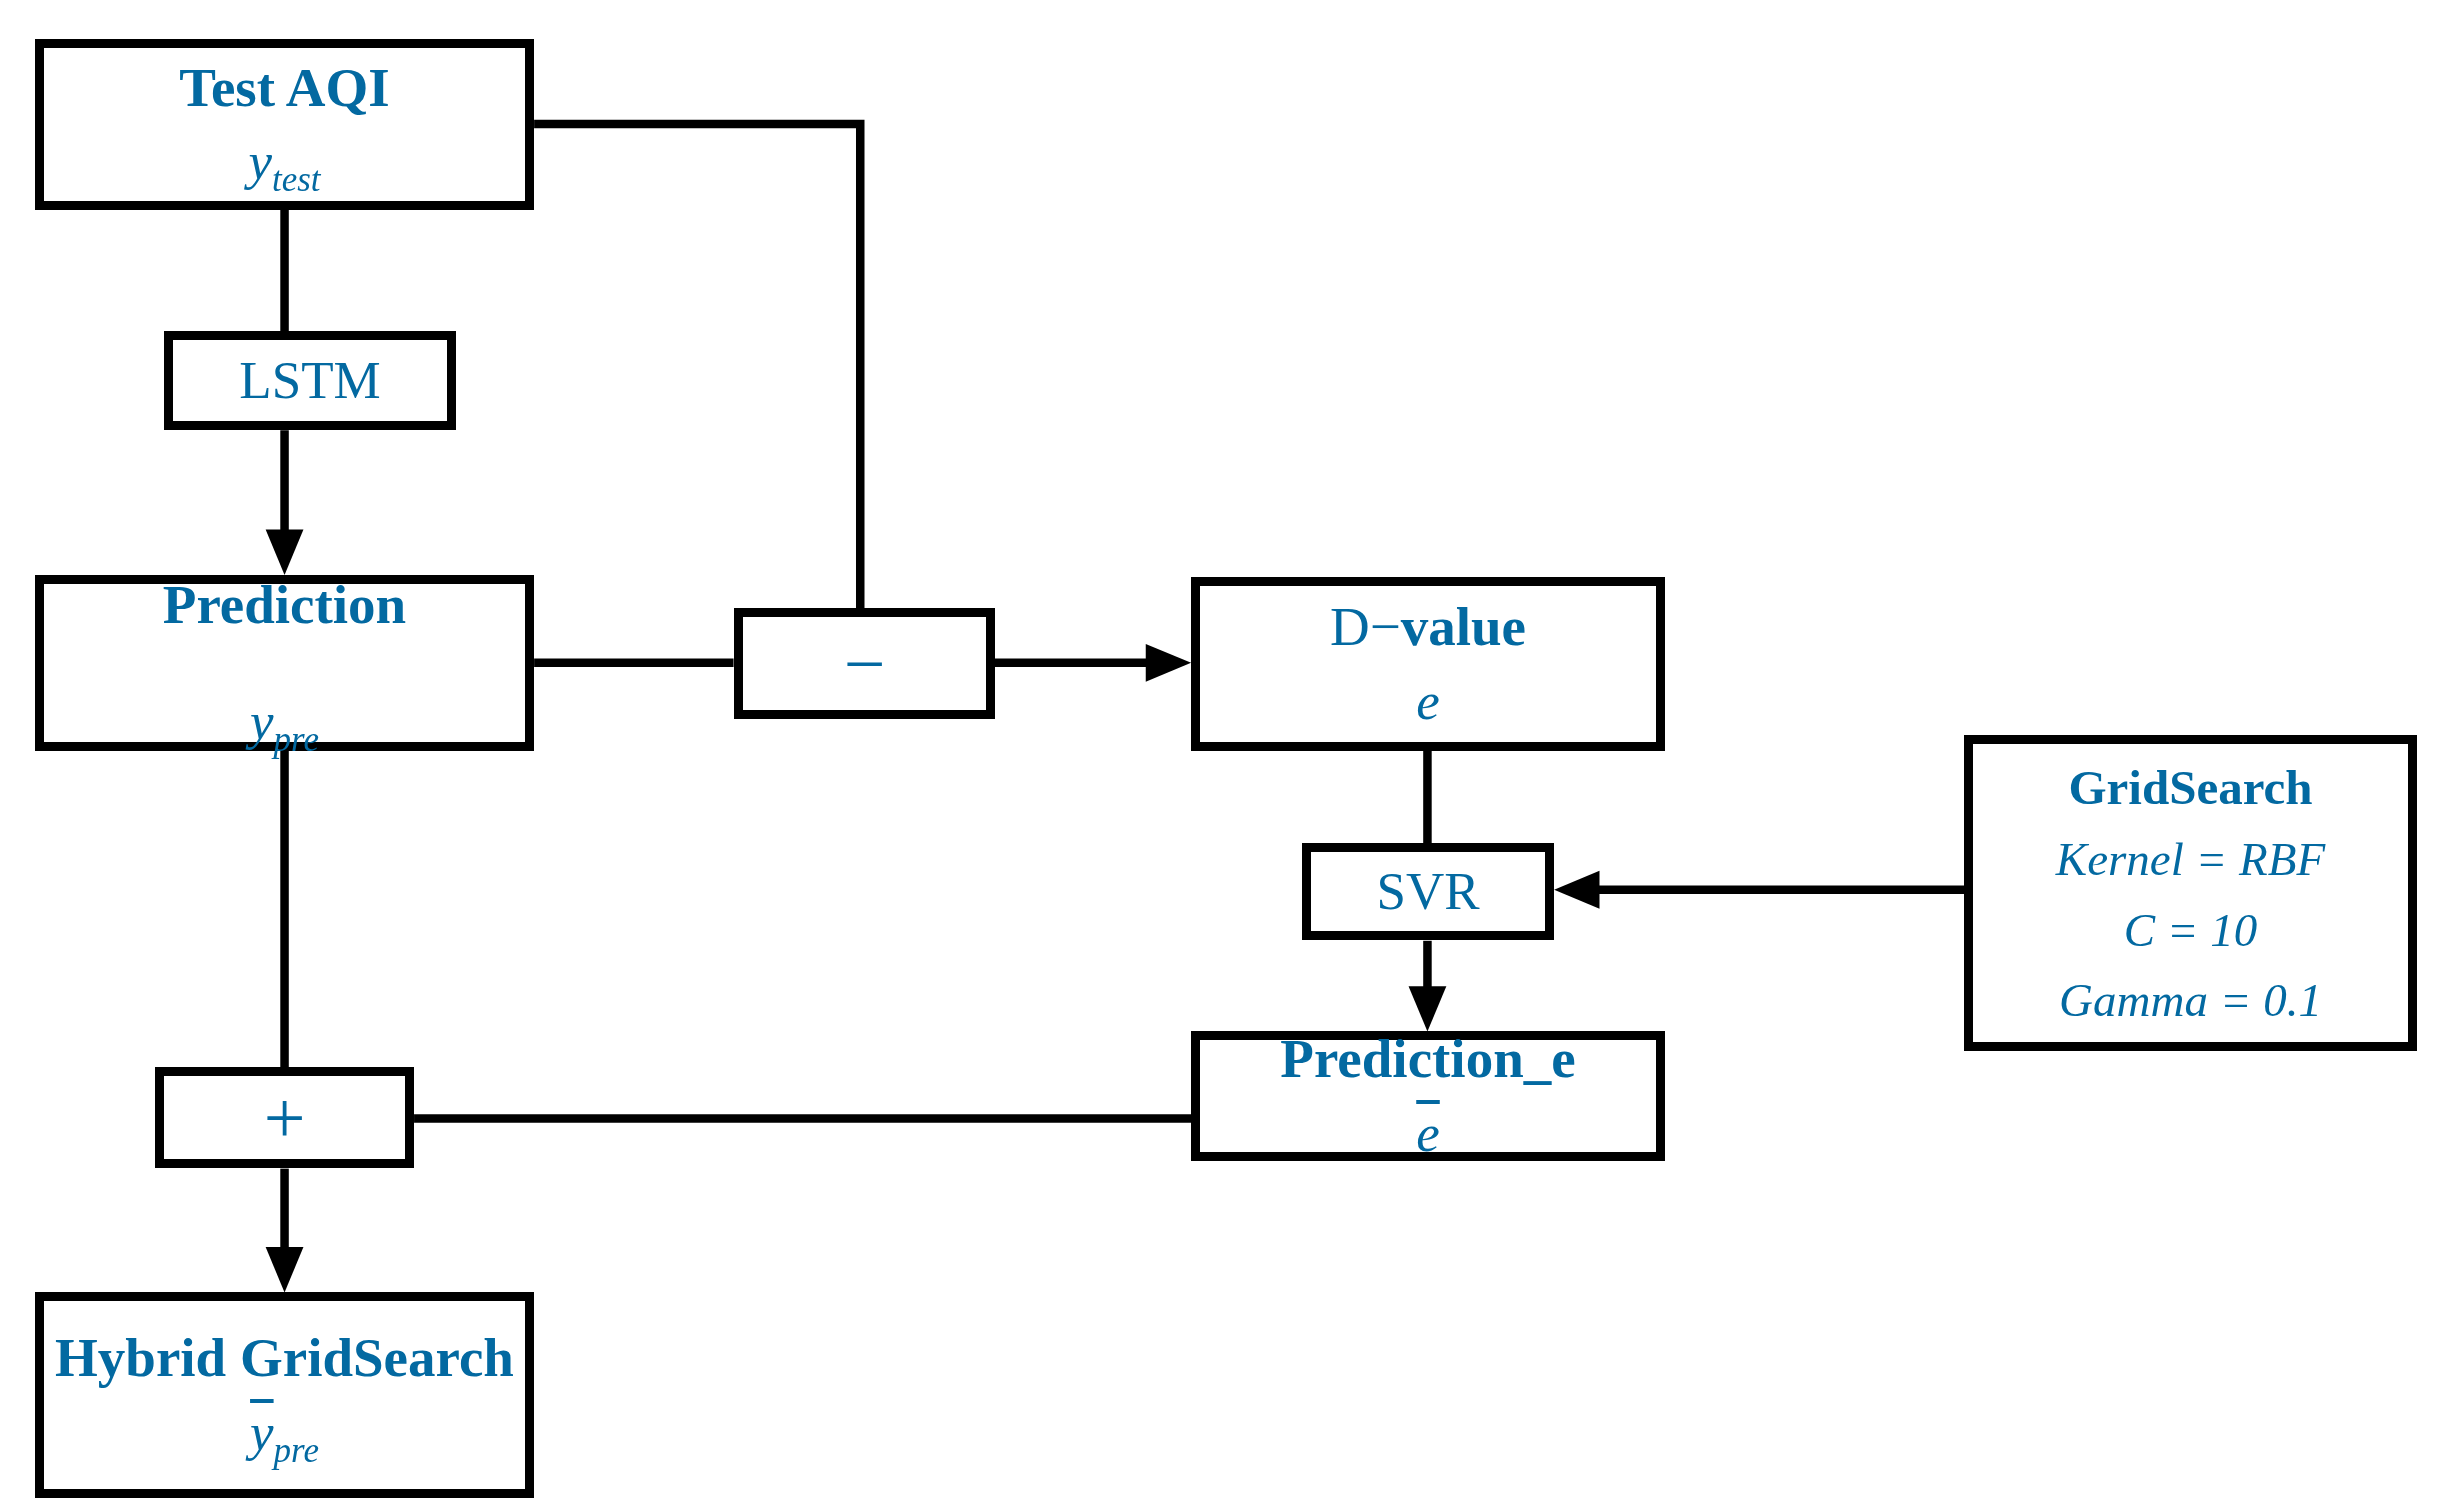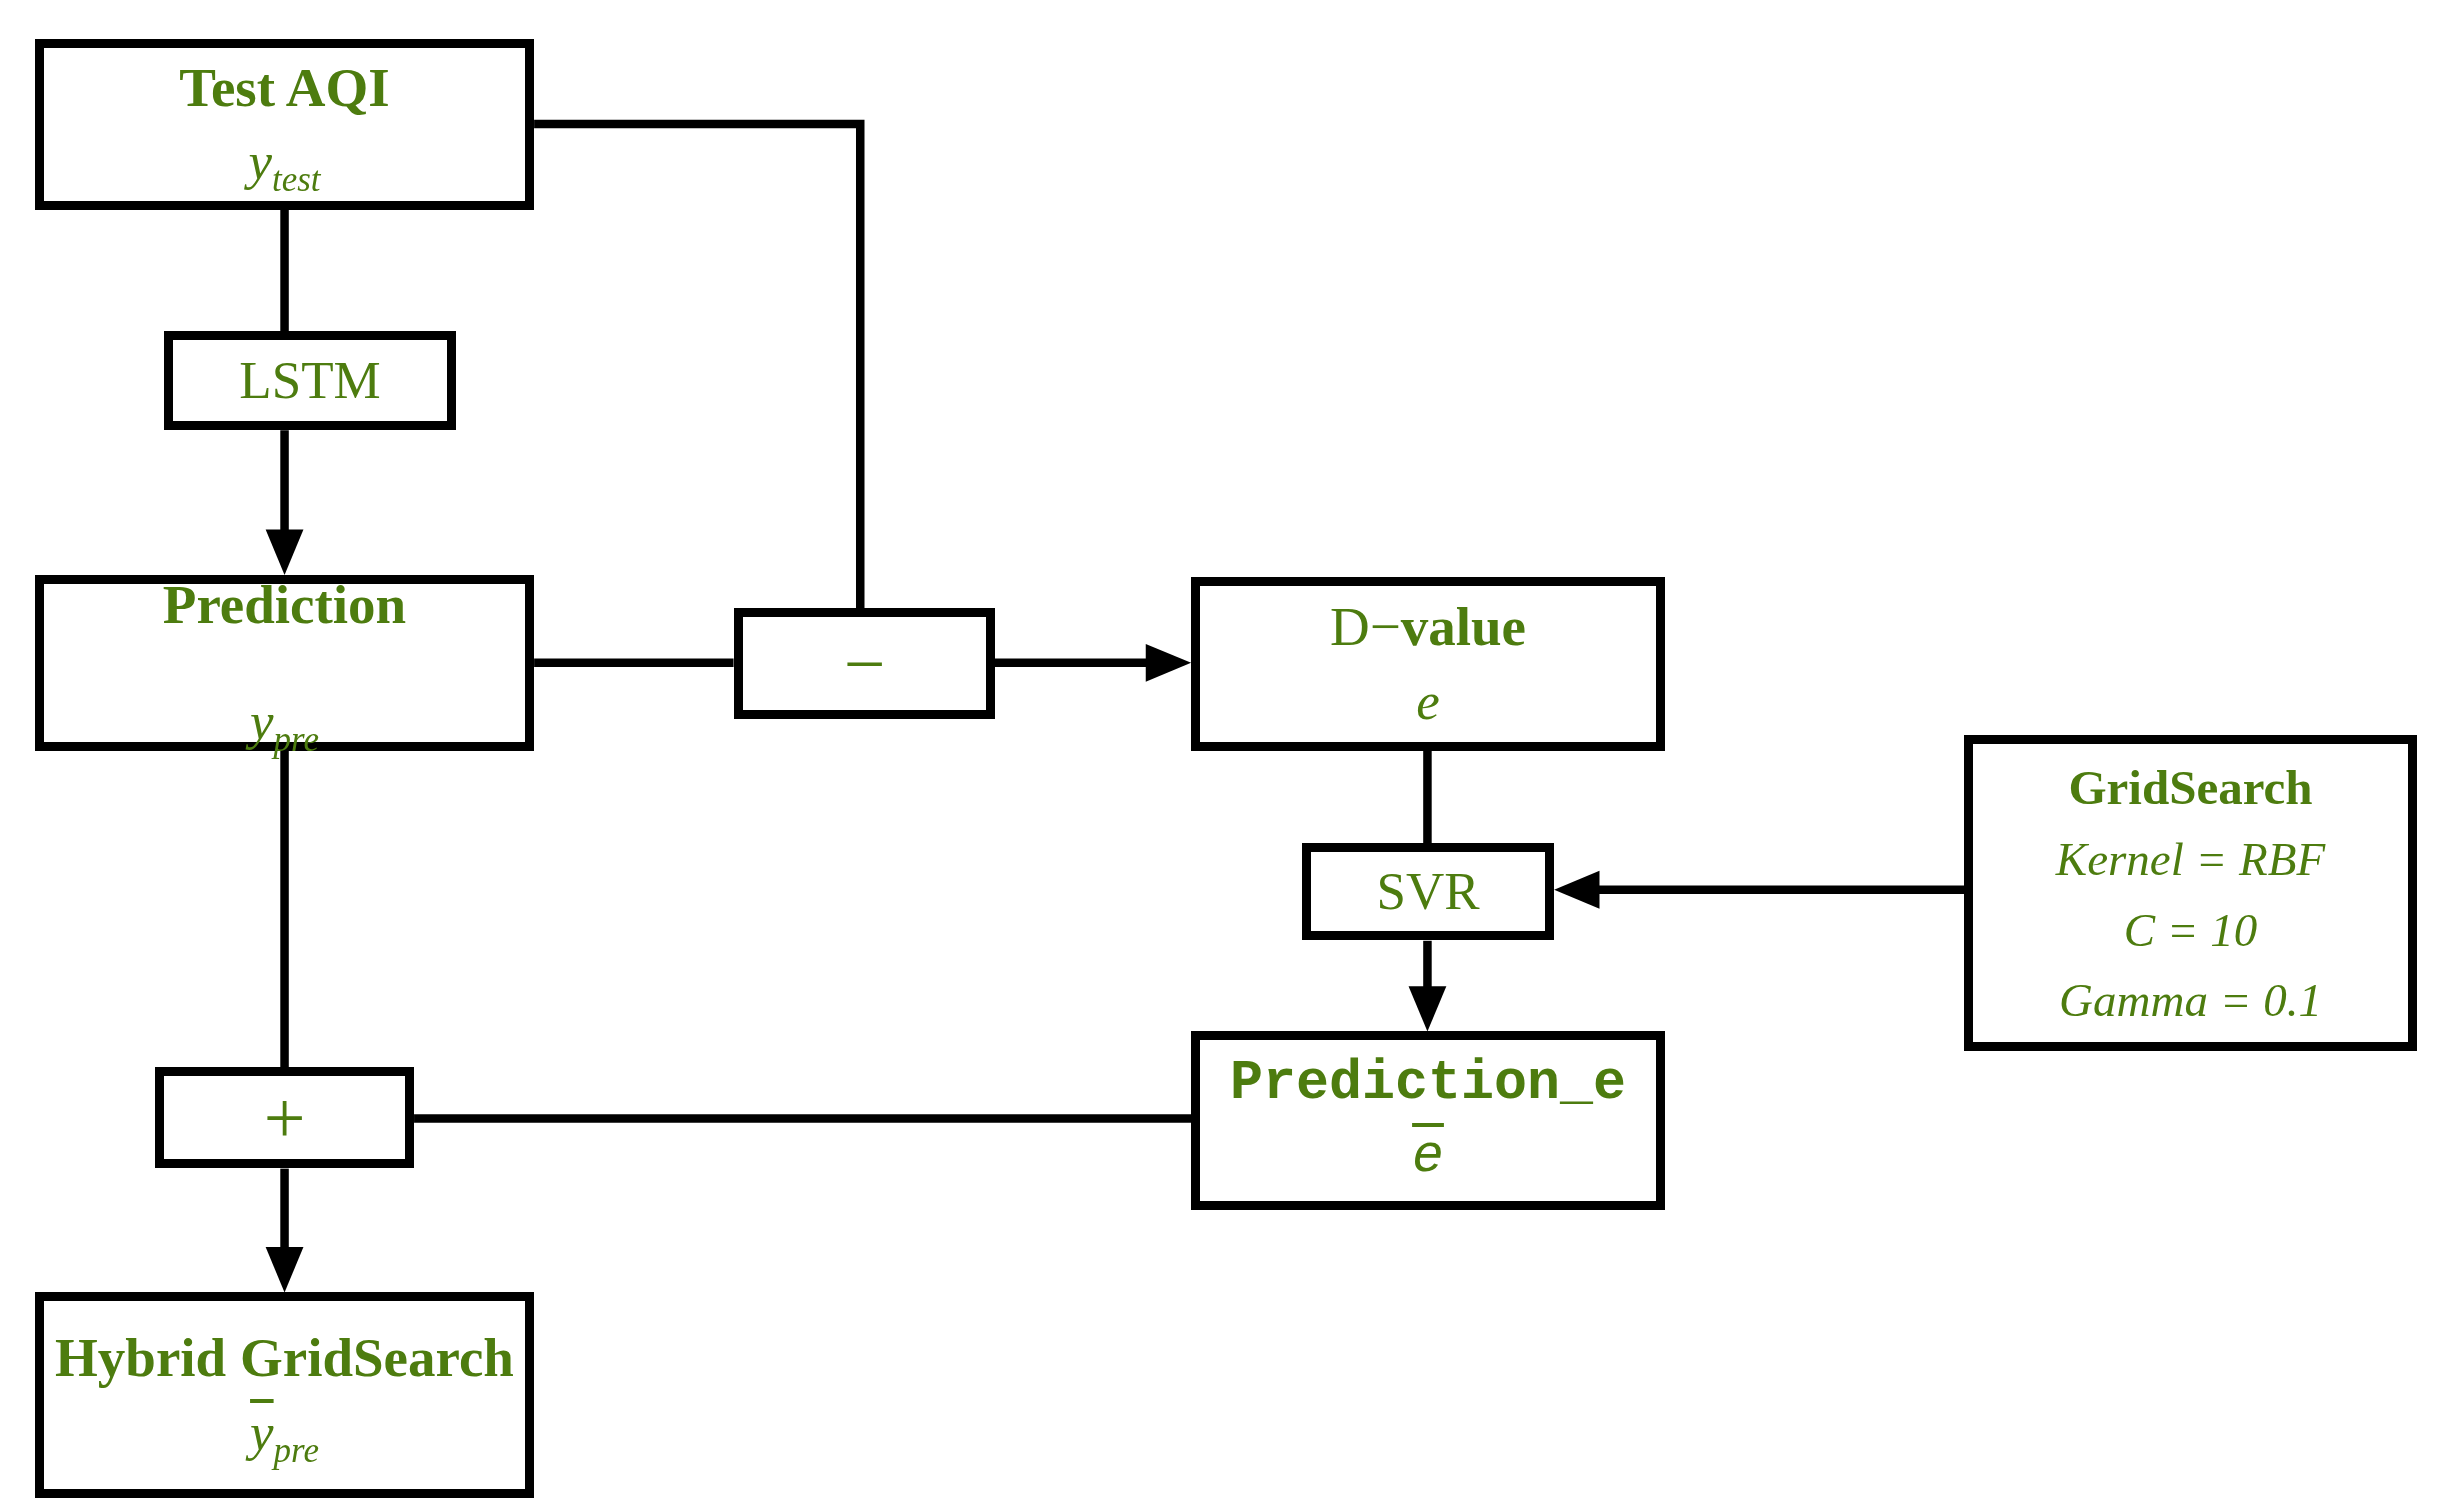--- a/index.html
+++ b/index.html
@@ -6,21 +6,21 @@
     margin: 0;
     padding: 0;
     background: #ffffff;
   }
   .stage {
     position: relative;
     width: 2438px;
     height: 1511px;
     background: #ffffff;
     font-family: "Liberation Serif", "DejaVu Serif", serif;
-    color: #4d7c0f;
+    color: #0369a1;
     overflow: hidden;
   }
   .wires {
     position: absolute;
     left: 0;
     top: 0;
     width: 2438px;
     height: 1511px;
   }
   .wires path {
@@ -156,21 +156,21 @@
     <div class="plain-label">SVR</div>
   </div>
 
   <div class="node" style="left:1964px; top:735px; width:453px; height:316px;">
     <div class="gs-title">GridSearch</div>
     <div class="gs-param">Kernel = RBF</div>
     <div class="gs-param">C = 10</div>
     <div class="gs-param">Gamma = 0.1</div>
   </div>
 
-  <div class="node" style="left:1191px; top:1031px; width:474px; height:179px;font-family:Liberation Mono, monospace;">
+  <div class="node" style="left:1191px; top:1031px; width:474px; height:130px;">
     <div class="title">Prediction_e</div>
     <div class="math"><span class="ovl">e</span></div>
   </div>
 
   <div class="node" style="left:155px; top:1067px; width:259px; height:101px;">
     <div class="op-symbol">+</div>
   </div>
 
   <div class="node" style="left:35px; top:1292px; width:499px; height:206px;">
     <div class="title">Hybrid GridSearch</div>

